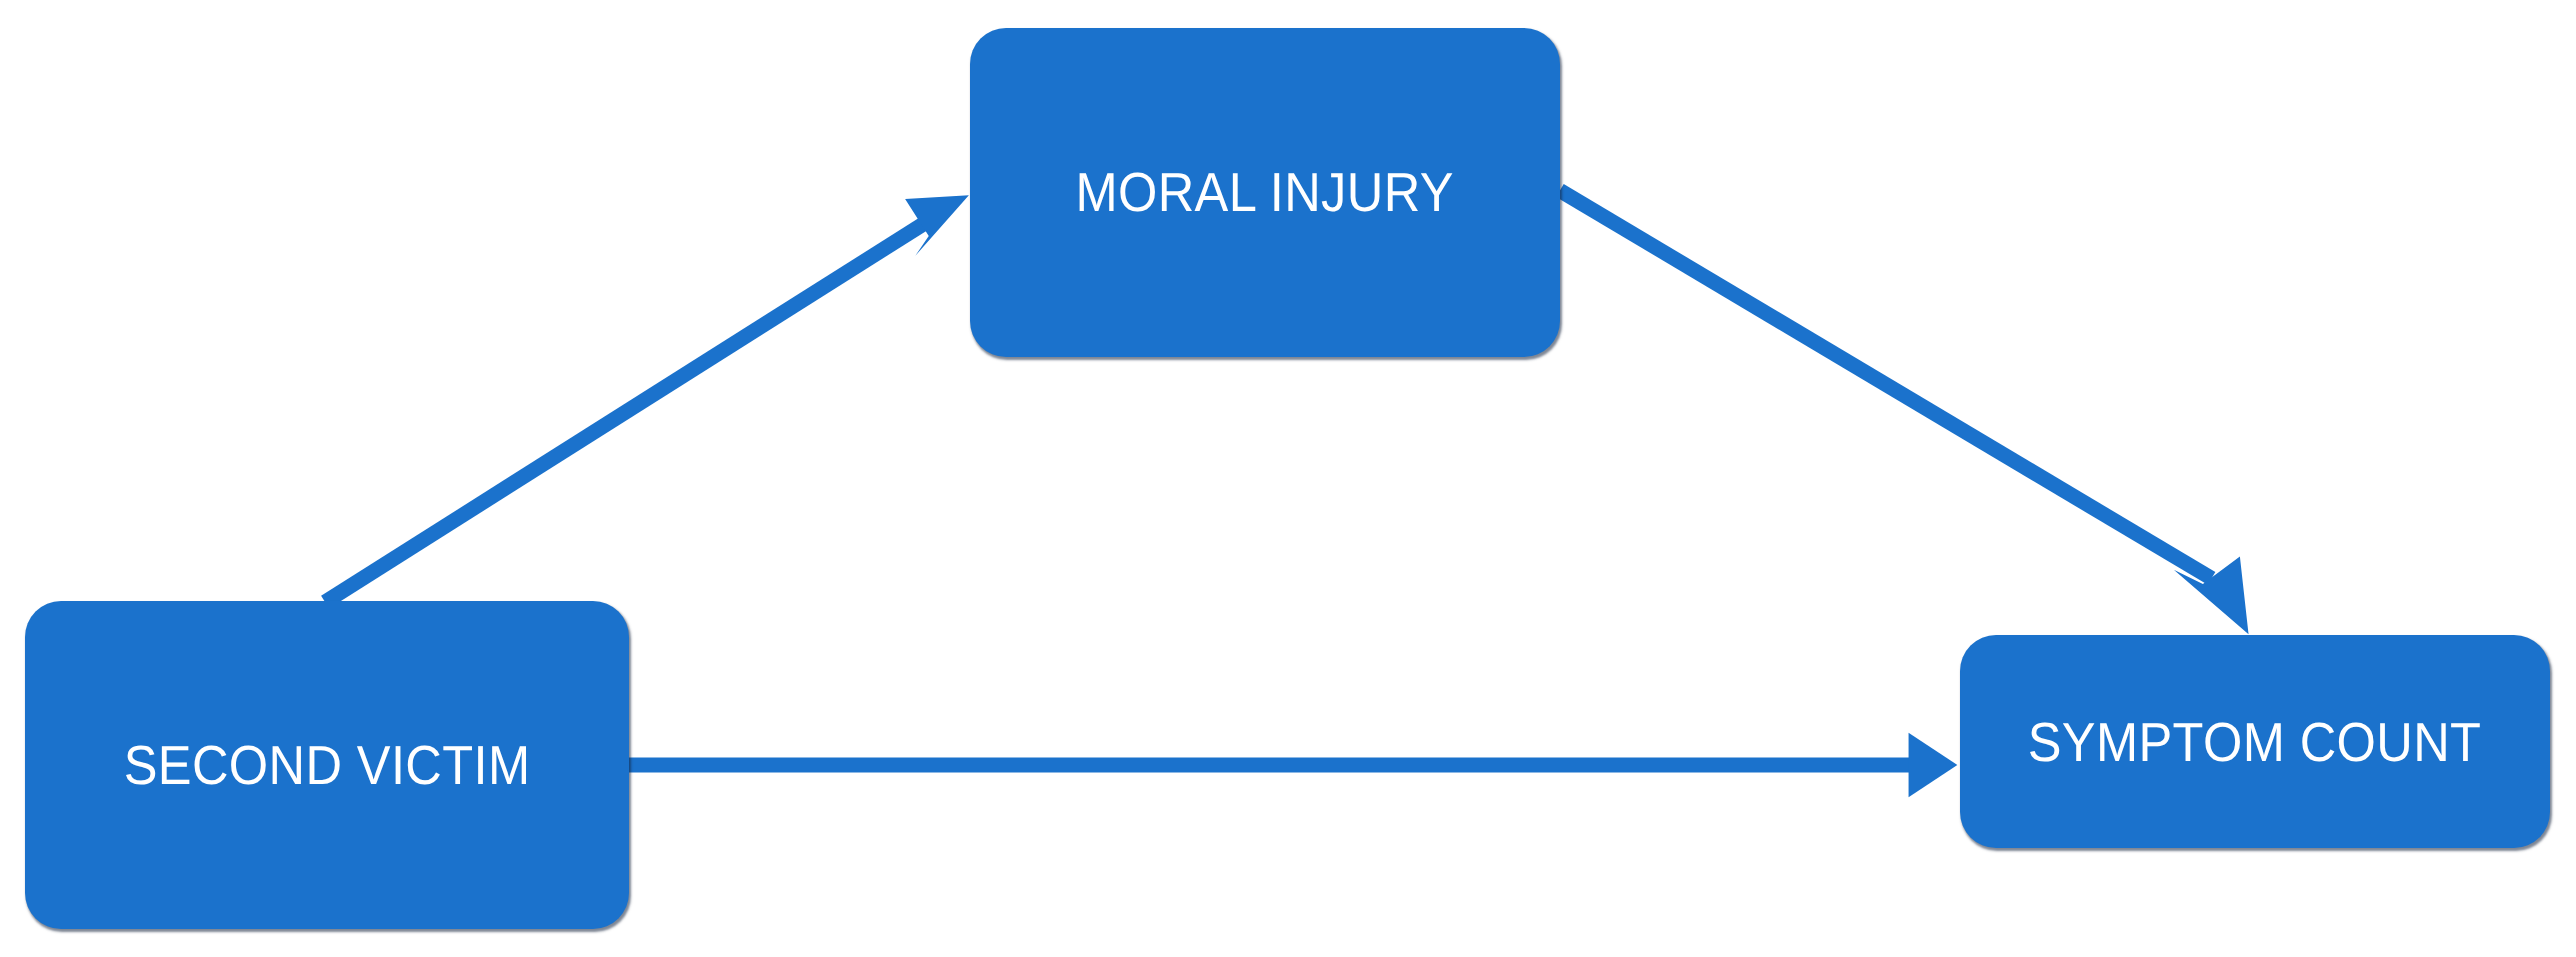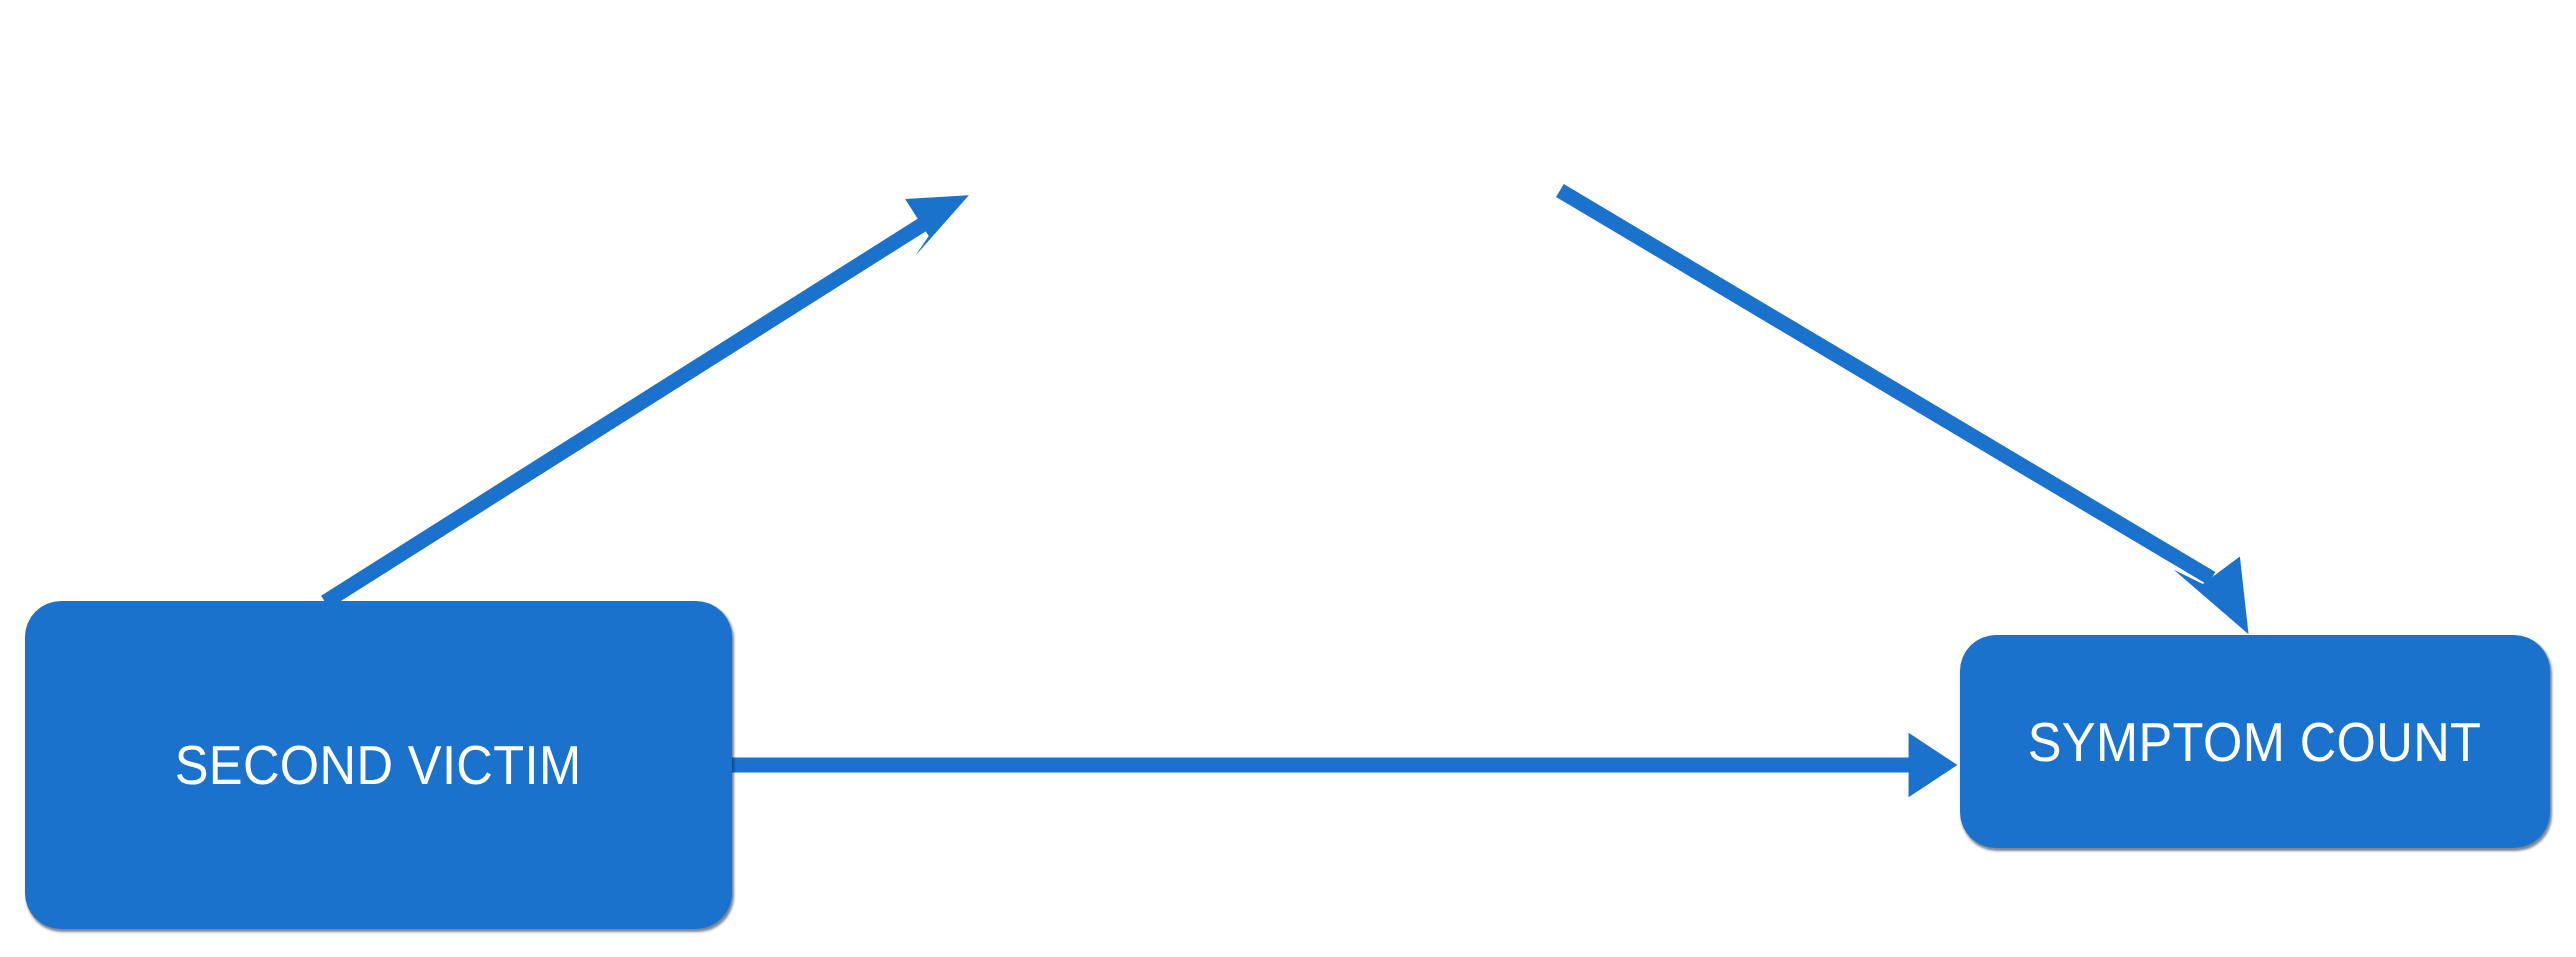--- a/index.html
+++ b/index.html
@@ -40,21 +40,21 @@
   }
   #node-moral-injury {
     left: 970px;
     top: 27.5px;
     width: 590px;
     height: 329px;
   }
   #node-second-victim {
     left: 25px;
     top: 601px;
-    width: 707px;
+    width: 604px;
     height: 328px;
   }
   #node-symptom-count {
     left: 1960px;
     top: 635px;
     width: 590px;
     height: 213px;
   }
   #edges {
     position: absolute;
@@ -93,19 +93,22 @@
     <g>
       <line class="edge-path" x1="790" y1="972" x2="2432" y2="972" stroke-width="17"></line>
       <polygon class="edge-head" points="2487,972 2425,931 2425,1013 2487,972"></polygon>
     </g>
   </svg>
 
   <div class="node" id="node-second-victim">
     <span class="node-label">SECOND VICTIM</span>
   </div>
 
+  <div class="node" id="node-moral-injury">
+    <span class="node-label">MORAL INJURY</span>
+  </div>
 
   <div class="node" id="node-symptom-count">
     <span class="node-label">SYMPTOM COUNT</span>
   </div>
 
 </div>
 
 
 </body></html>

